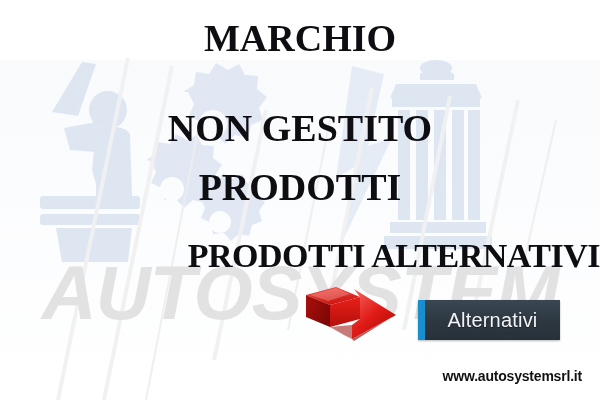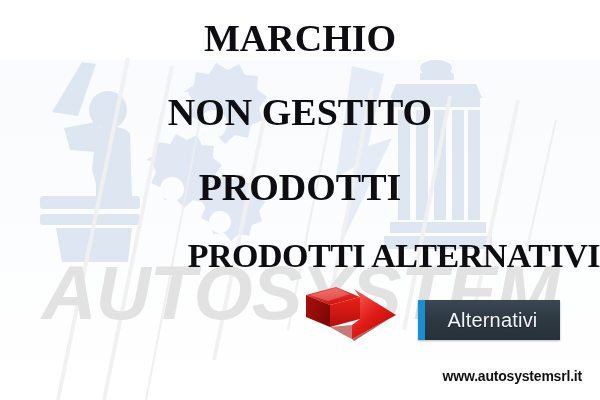--- a/index.html
+++ b/index.html
@@ -59,21 +59,21 @@
     pointer-events: none;
   }
   .hl {
     display: block;
     width: 100%;
     white-space: nowrap;
     font-weight: 700;
     color: #0d0d12;
   }
   .hl-1 { position: absolute; top: 16px;  font-size: 38px; line-height: 44px; }
-  .hl-2 { position: absolute; top: 90px;  font-size: 38px; line-height: 44px; }
+  .hl-2 { position: absolute; top: 106px;  font-size: 38px; line-height: 44px; }
   .hl-3 { position: absolute; top: 165px; font-size: 38px; line-height: 44px; }
   .hl-4 { position: absolute; top: 232px; font-size: 34px; line-height: 48px; letter-spacing: -0.5px; text-align: right; }
 
   
   .arrow {
     position: absolute;
     left: 300px;
     top: 283px;
     width: 100px;
     height: 60px;

